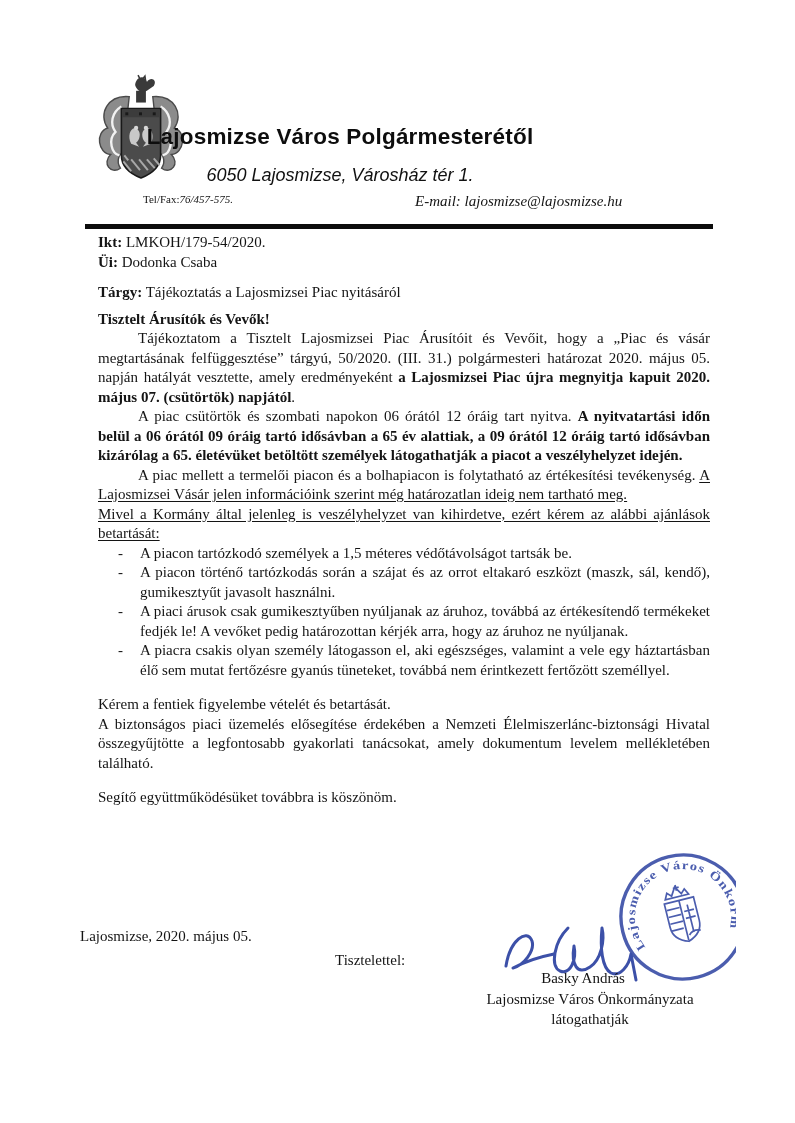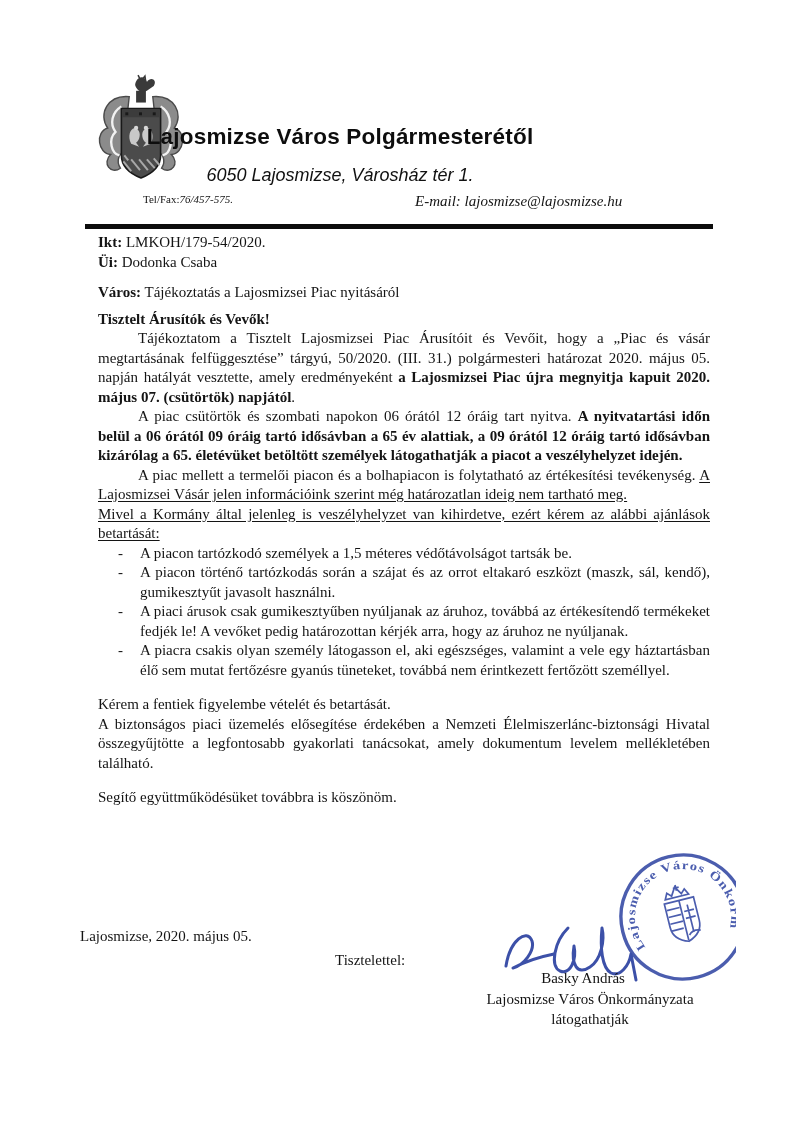--- a/index.html
+++ b/index.html
@@ -101,21 +101,21 @@
     <div class="head-email">E-mail: lajosmizse@lajosmizse.hu</div>
 
     <div class="rule"></div>
   </div>
 
   <div class="content">
 
     <div class="meta-line"><span class="b">Ikt:</span> <span>LMKOH/179-54/2020.</span></div>
     <div class="meta-line"><span class="b">Üi:</span> <span>Dodonka Csaba</span></div>
 
-    <div class="meta-line targy"><span class="b">Város:</span> <span>Tájékoztatás a Lajosmizsei Piac nyitásáról</span></div>
+    <div class="meta-line targy"><span class="b">Tárgy:</span> <span>Tájékoztatás a Lajosmizsei Piac nyitásáról</span></div>
 
     <div class="salutation">Tisztelt Árusítók és Vevők!</div>
 
     <p class="para first ind"><span>Tájékoztatom a Tisztelt Lajosmizsei Piac Árusítóit és Vevőit, hogy a „Piac és vásár megtartásának felfüggesztése” tárgyú, 50/2020. (III. 31.) polgármesteri határozat 2020. május 05. napján hatályát vesztette, amely eredményeként </span><span class="b">a Lajosmizsei Piac újra megnyitja kapuit 2020. május 07. (csütörtök) napjától</span><span>.</span></p>
 
     <p class="para ind"><span>A piac csütörtök és szombati napokon 06 órától 12 óráig tart nyitva. </span><span class="b">A nyitvatartási időn belül a 06 órától 09 óráig tartó idősávban a 65 év alattiak, a 09 órától 12 óráig tartó idősávban kizárólag a 65. életévüket betöltött személyek látogathatják a piacot a veszélyhelyzet idején.</span></p>
 
     <p class="para ind"><span>A piac mellett a termelői piacon és a bolhapiacon is folytatható az értékesítési tevékenység. </span><span class="u">A Lajosmizsei Vásár jelen információink szerint még határozatlan ideig nem tartható meg.</span></p>
 
     <p class="para gap"><span class="u">Mivel a Kormány által jelenleg is veszélyhelyzet van kihirdetve, ezért kérem az alábbi ajánlások betartását:</span></p>

